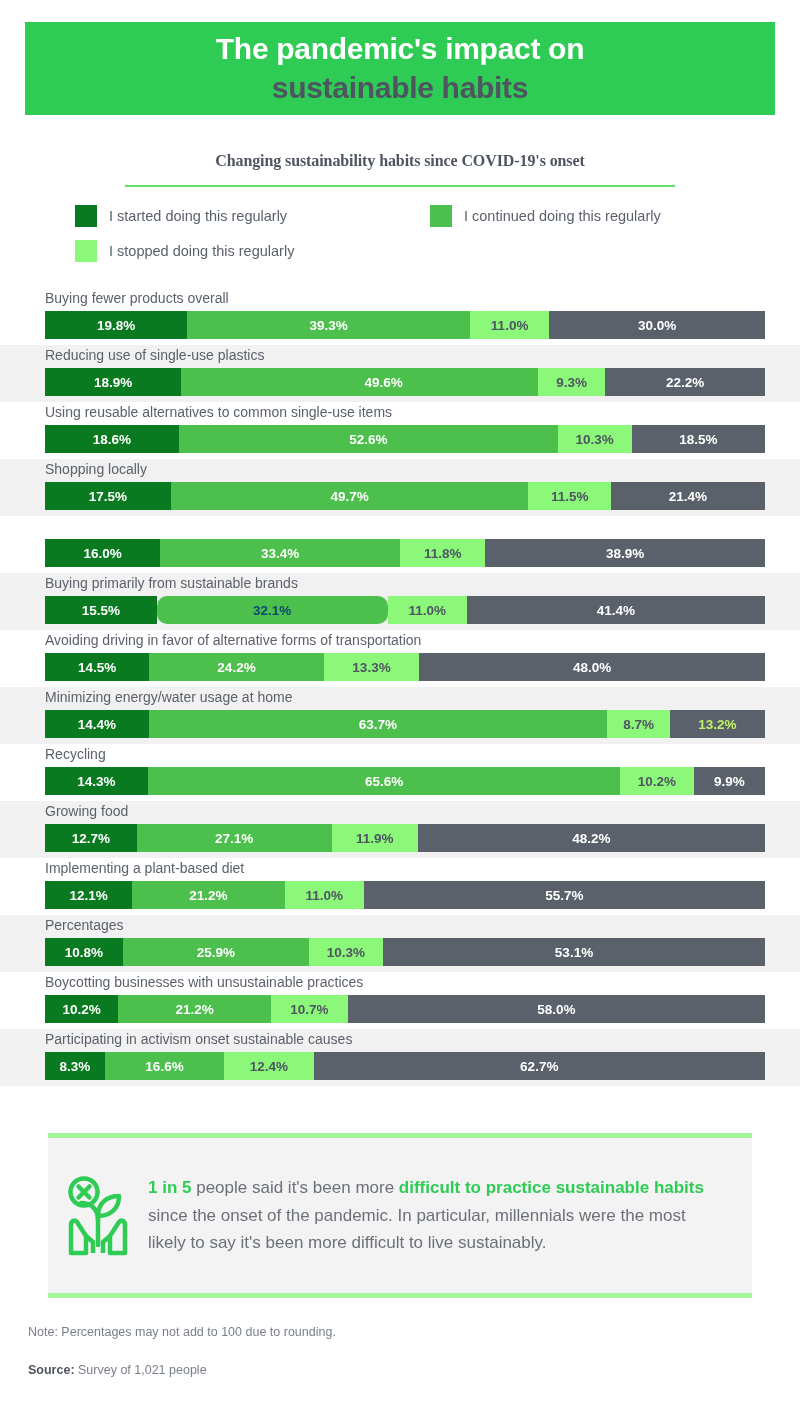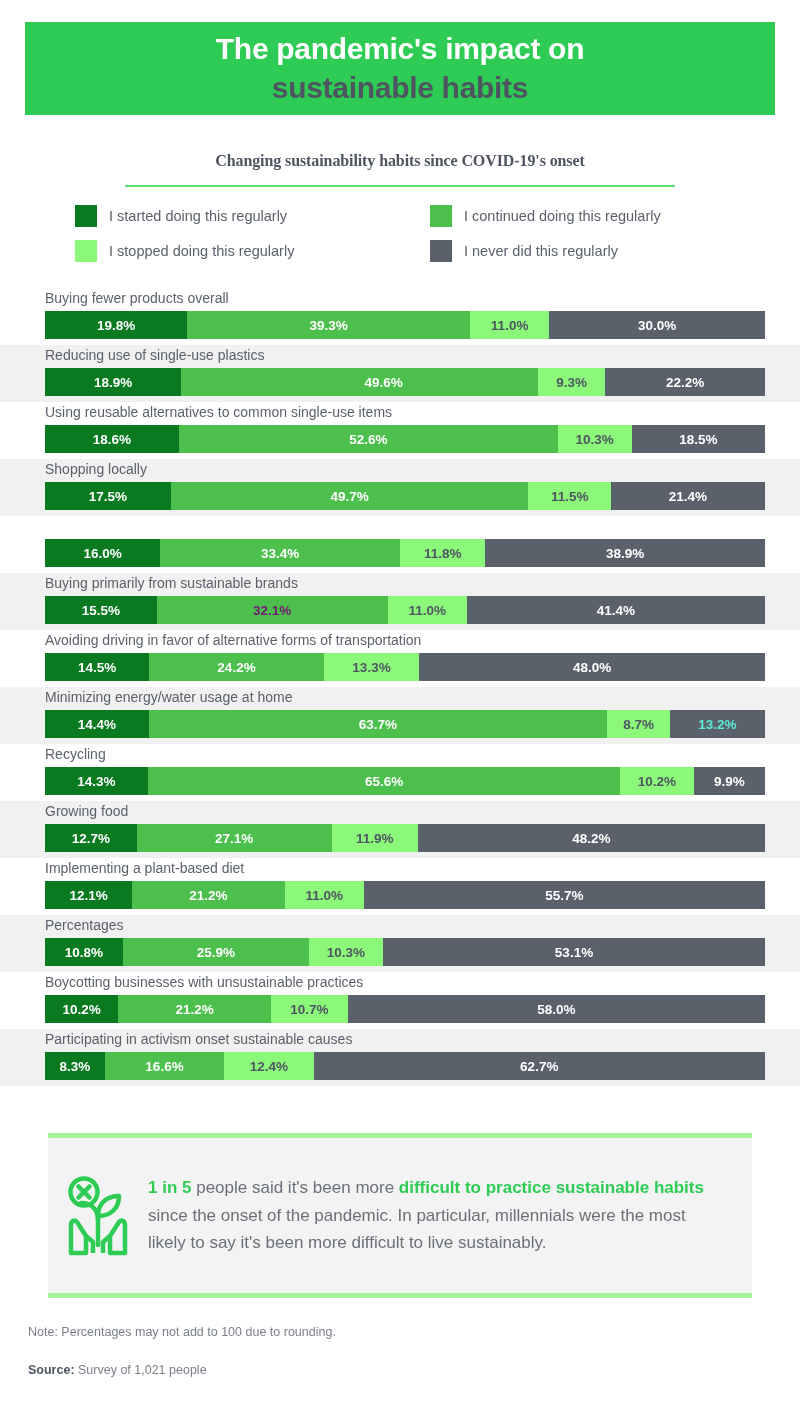--- a/index.html
+++ b/index.html
@@ -166,24 +166,20 @@
         <span class="legend-label">I started doing this regularly</span>
       </div>
       <div class="legend-item">
         <span class="legend-swatch" style="background: rgb(76, 191, 76);"></span>
         <span class="legend-label">I continued doing this regularly</span>
       </div>
       <div class="legend-item">
         <span class="legend-swatch" style="background: rgb(140, 248, 122);"></span>
         <span class="legend-label">I stopped doing this regularly</span>
       </div>
-      <div class="legend-item">
-        <span class="legend-swatch" style="background: rgb(91, 97, 107);"></span>
-        <span class="legend-label">I never did this regularly</span>
-      </div>
     </div>
 
   <div class="chart" id="chart">
       <div class="row">
         <div class="row-label">Buying fewer products overall</div>
         <div class="bar">
           <div class="seg" style="width: 19.7802%; background: rgb(10, 122, 32); color: rgb(255, 255, 255);">19.8%</div>
           <div class="seg" style="width: 39.2607%; background: rgb(76, 191, 76); color: rgb(255, 255, 255);">39.3%</div>
           <div class="seg" style="width: 10.989%; background: rgb(140, 248, 122); color: rgb(78, 85, 97);">11.0%</div>
           <div class="seg" style="width: 29.97%; background: rgb(91, 97, 107); color: rgb(255, 255, 255);">30.0%</div>
@@ -221,41 +217,41 @@
           <div class="seg" style="width: 15.984%; background: rgb(10, 122, 32); color: rgb(255, 255, 255);">16.0%</div>
           <div class="seg" style="width: 33.3666%; background: rgb(76, 191, 76); color: rgb(255, 255, 255);">33.4%</div>
           <div class="seg" style="width: 11.7882%; background: rgb(140, 248, 122); color: rgb(78, 85, 97);">11.8%</div>
           <div class="seg" style="width: 38.8611%; background: rgb(91, 97, 107); color: rgb(255, 255, 255);">38.9%</div>
         </div>
       </div>
       <div class="row alt">
         <div class="row-label">Buying primarily from sustainable brands</div>
         <div class="bar">
           <div class="seg" style="width: 15.5%; background: rgb(10, 122, 32); color: rgb(255, 255, 255);">15.5%</div>
-          <div class="seg" style="width: 32.1%; background: rgb(76, 191, 76); color: #701a75;">32.1%</div>
+          <div class="seg" style="width: 32.1%; background: rgb(76, 191, 76); color: #0c4a6e; border-radius: 10px;">32.1%</div>
           <div class="seg" style="width: 11%; background: rgb(140, 248, 122); color: rgb(78, 85, 97);">11.0%</div>
           <div class="seg" style="width: 41.4%; background: rgb(91, 97, 107); color: rgb(255, 255, 255);">41.4%</div>
         </div>
       </div>
       <div class="row">
         <div class="row-label">Avoiding driving in favor of alternative forms of transportation</div>
         <div class="bar">
           <div class="seg" style="width: 14.5%; background: rgb(10, 122, 32); color: rgb(255, 255, 255);">14.5%</div>
           <div class="seg" style="width: 24.2%; background: rgb(76, 191, 76); color: rgb(255, 255, 255);">24.2%</div>
           <div class="seg" style="width: 13.3%; background: rgb(140, 248, 122); color: rgb(78, 85, 97);">13.3%</div>
           <div class="seg" style="width: 48%; background: rgb(91, 97, 107); color: rgb(255, 255, 255);">48.0%</div>
         </div>
       </div>
       <div class="row alt">
         <div class="row-label">Minimizing energy/water usage at home</div>
         <div class="bar">
           <div class="seg" style="width: 14.4%; background: rgb(10, 122, 32); color: rgb(255, 255, 255);">14.4%</div>
           <div class="seg" style="width: 63.7%; background: rgb(76, 191, 76); color: rgb(255, 255, 255);">63.7%</div>
           <div class="seg" style="width: 8.7%; background: rgb(140, 248, 122); color: rgb(78, 85, 97);">8.7%</div>
-          <div class="seg" style="width: 13.2%; background: rgb(91, 97, 107); color: #5eead4;">13.2%</div>
+          <div class="seg" style="width: 13.2%; background: rgb(91, 97, 107); color: #bef264;">13.2%</div>
         </div>
       </div>
       <div class="row">
         <div class="row-label">Recycling</div>
         <div class="bar">
           <div class="seg" style="width: 14.3%; background: rgb(10, 122, 32); color: rgb(255, 255, 255);">14.3%</div>
           <div class="seg" style="width: 65.6%; background: rgb(76, 191, 76); color: rgb(255, 255, 255);">65.6%</div>
           <div class="seg" style="width: 10.2%; background: rgb(140, 248, 122); color: rgb(78, 85, 97);">10.2%</div>
           <div class="seg" style="width: 9.9%; background: rgb(91, 97, 107); color: rgb(255, 255, 255);">9.9%</div>
         </div>

